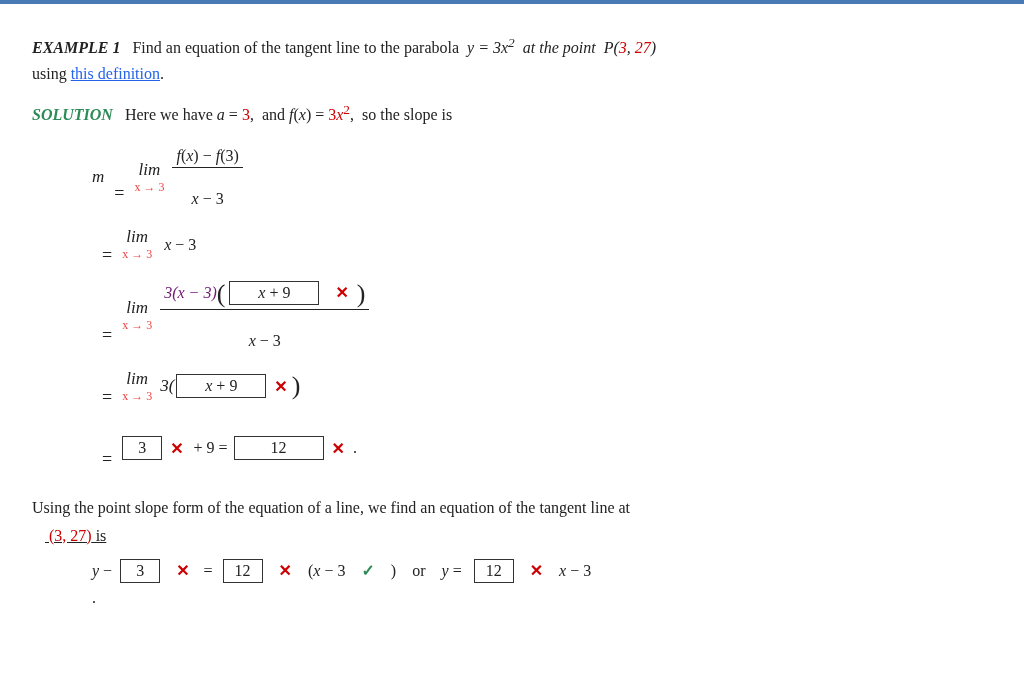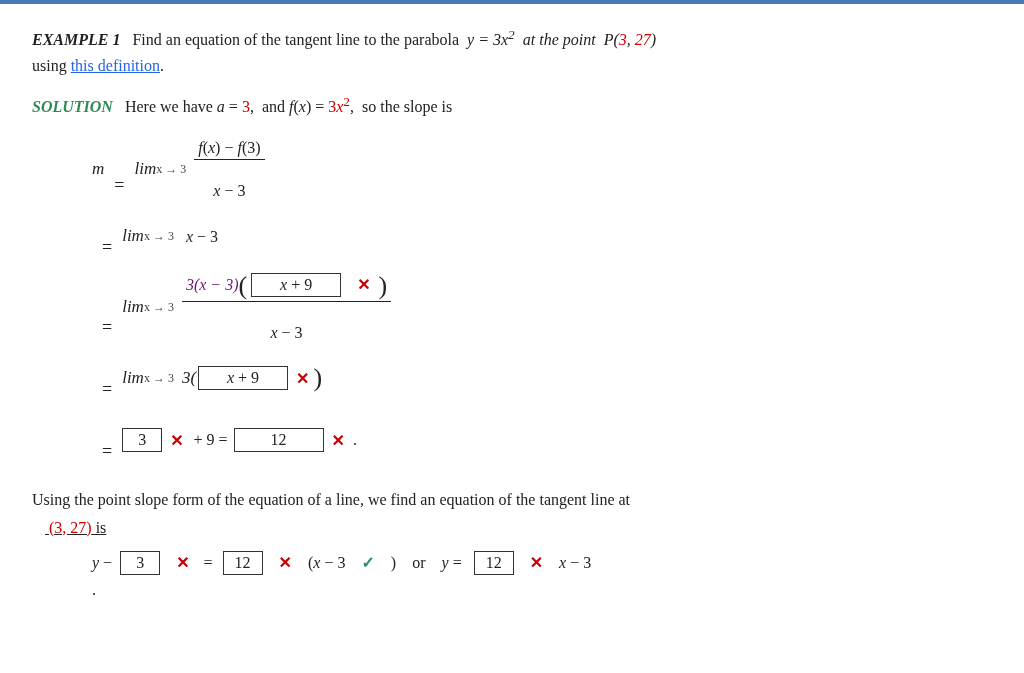--- a/index.html
+++ b/index.html
@@ -12,20 +12,21 @@
       width: 1024px;
       min-height: 673px;
     }
     .top-bar {
       position: fixed;
       top: 0; left: 0; right: 0;
       height: 4px;
       background: #4a7ab5;
     }
     .example-header {
+      margin-top: 8px;
       margin-bottom: 12px;
       line-height: 1.6;
     }
     .solution-label {
       color: #2e8b57;
       font-weight: bold;
       font-style: italic;
     }
     .solution-text {
       margin-bottom: 18px;
@@ -43,32 +44,32 @@
       min-height: 52px;
     }
     .equals {
       font-size: 18px;
       margin: 0 10px;
       align-self: flex-end;
       padding-bottom: 4px;
     }
     .lim-block {
       display: inline-flex;
-      flex-direction: row;
+      flex-direction: column;
       align-items: center;
       margin-right: 8px;
       font-size: 16px;
     }
     .lim-word {
       font-style: italic;
       font-size: 17px;
     }
     .lim-sub {
       font-size: 12px;
-      color: #404040;
+      color: #ef4444;
       text-align: right;
     }
     .fraction {
       display: inline-flex;
       flex-direction: column;
       align-items: center;
       vertical-align: middle;
       gap: 20px;
     }
     .fraction .numer {

